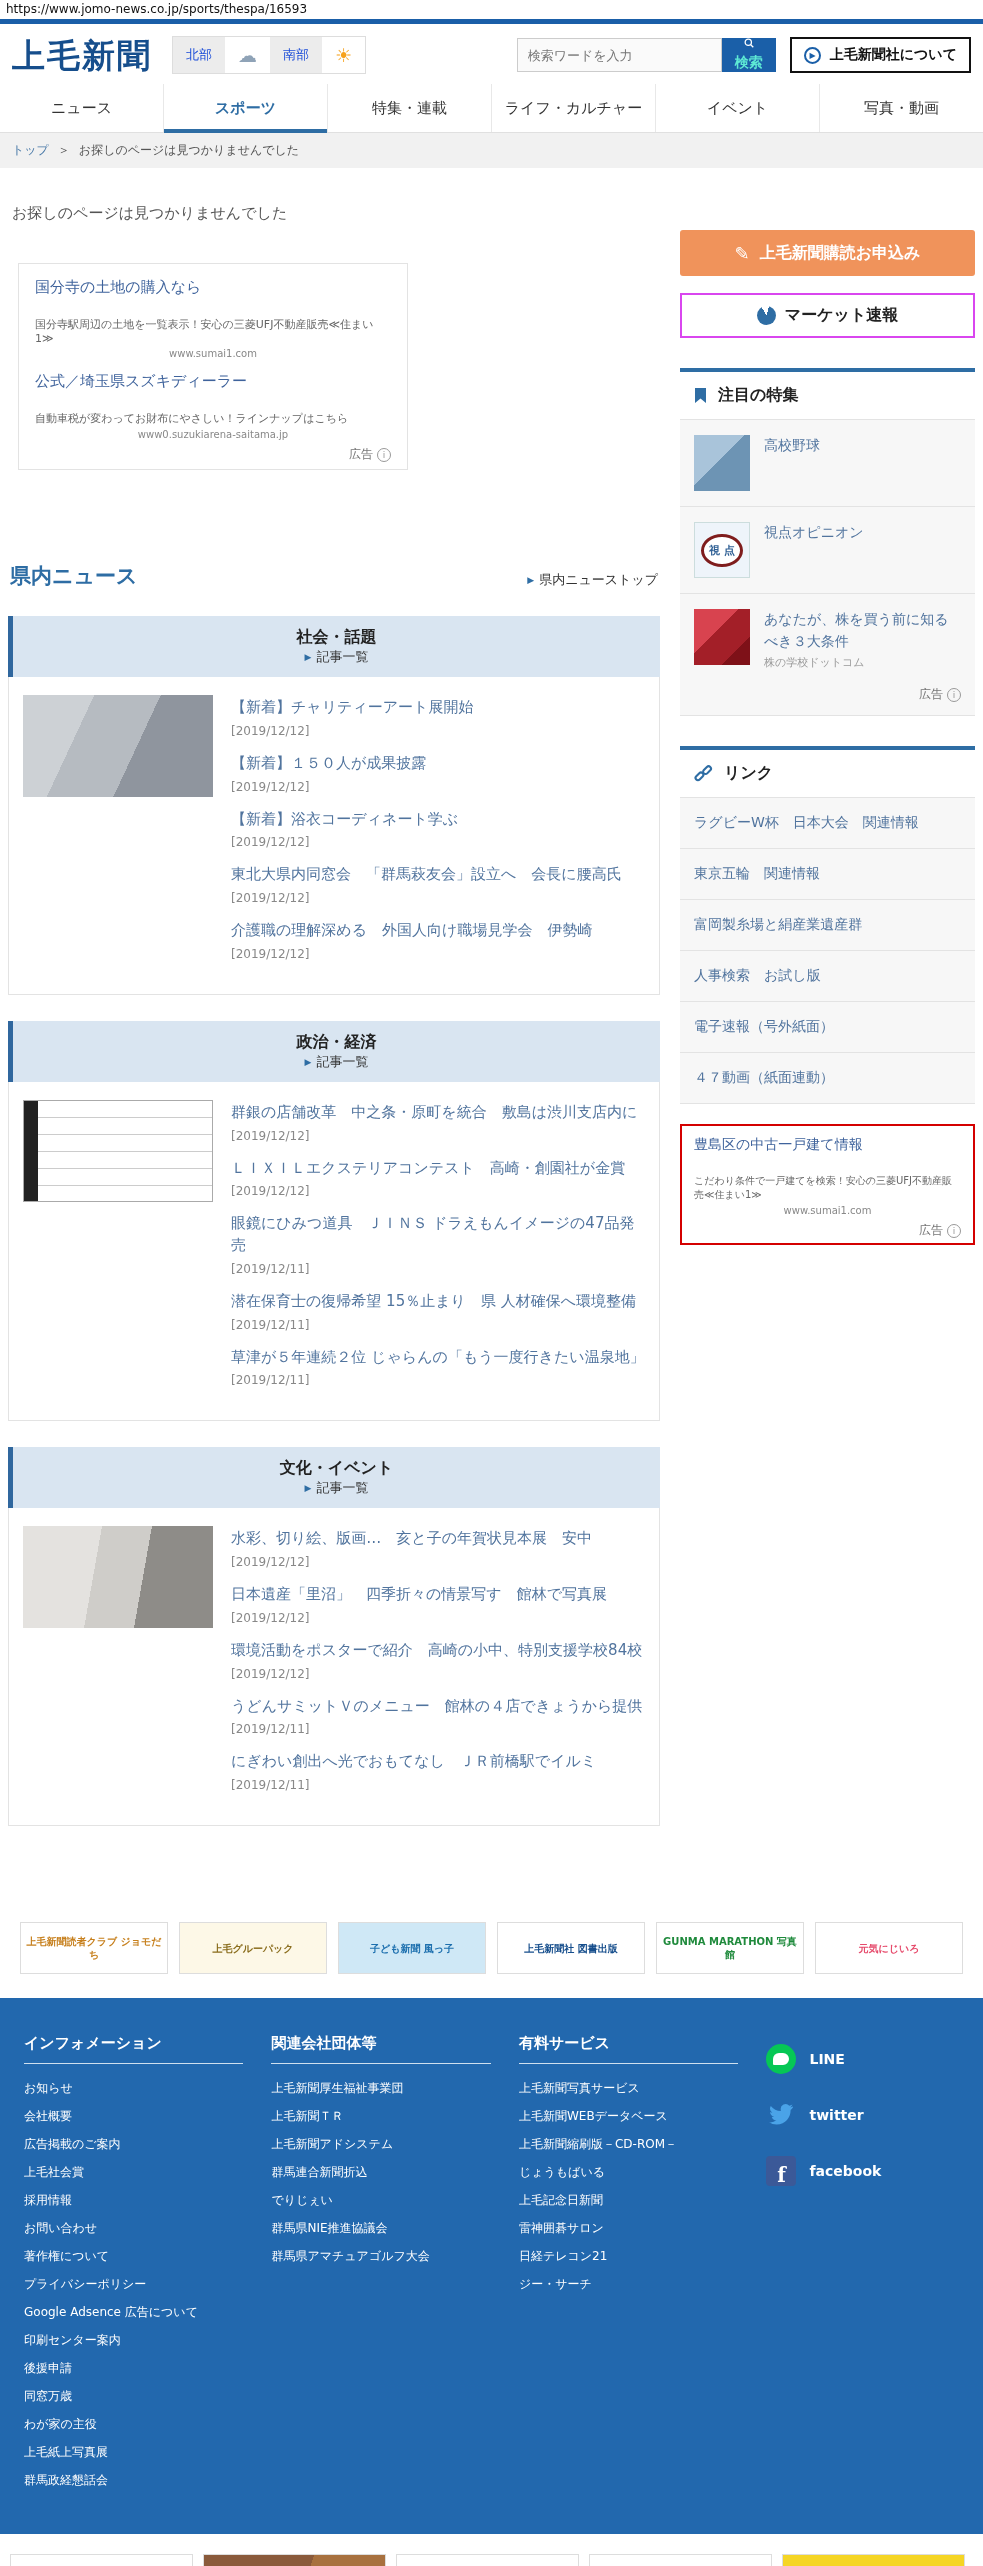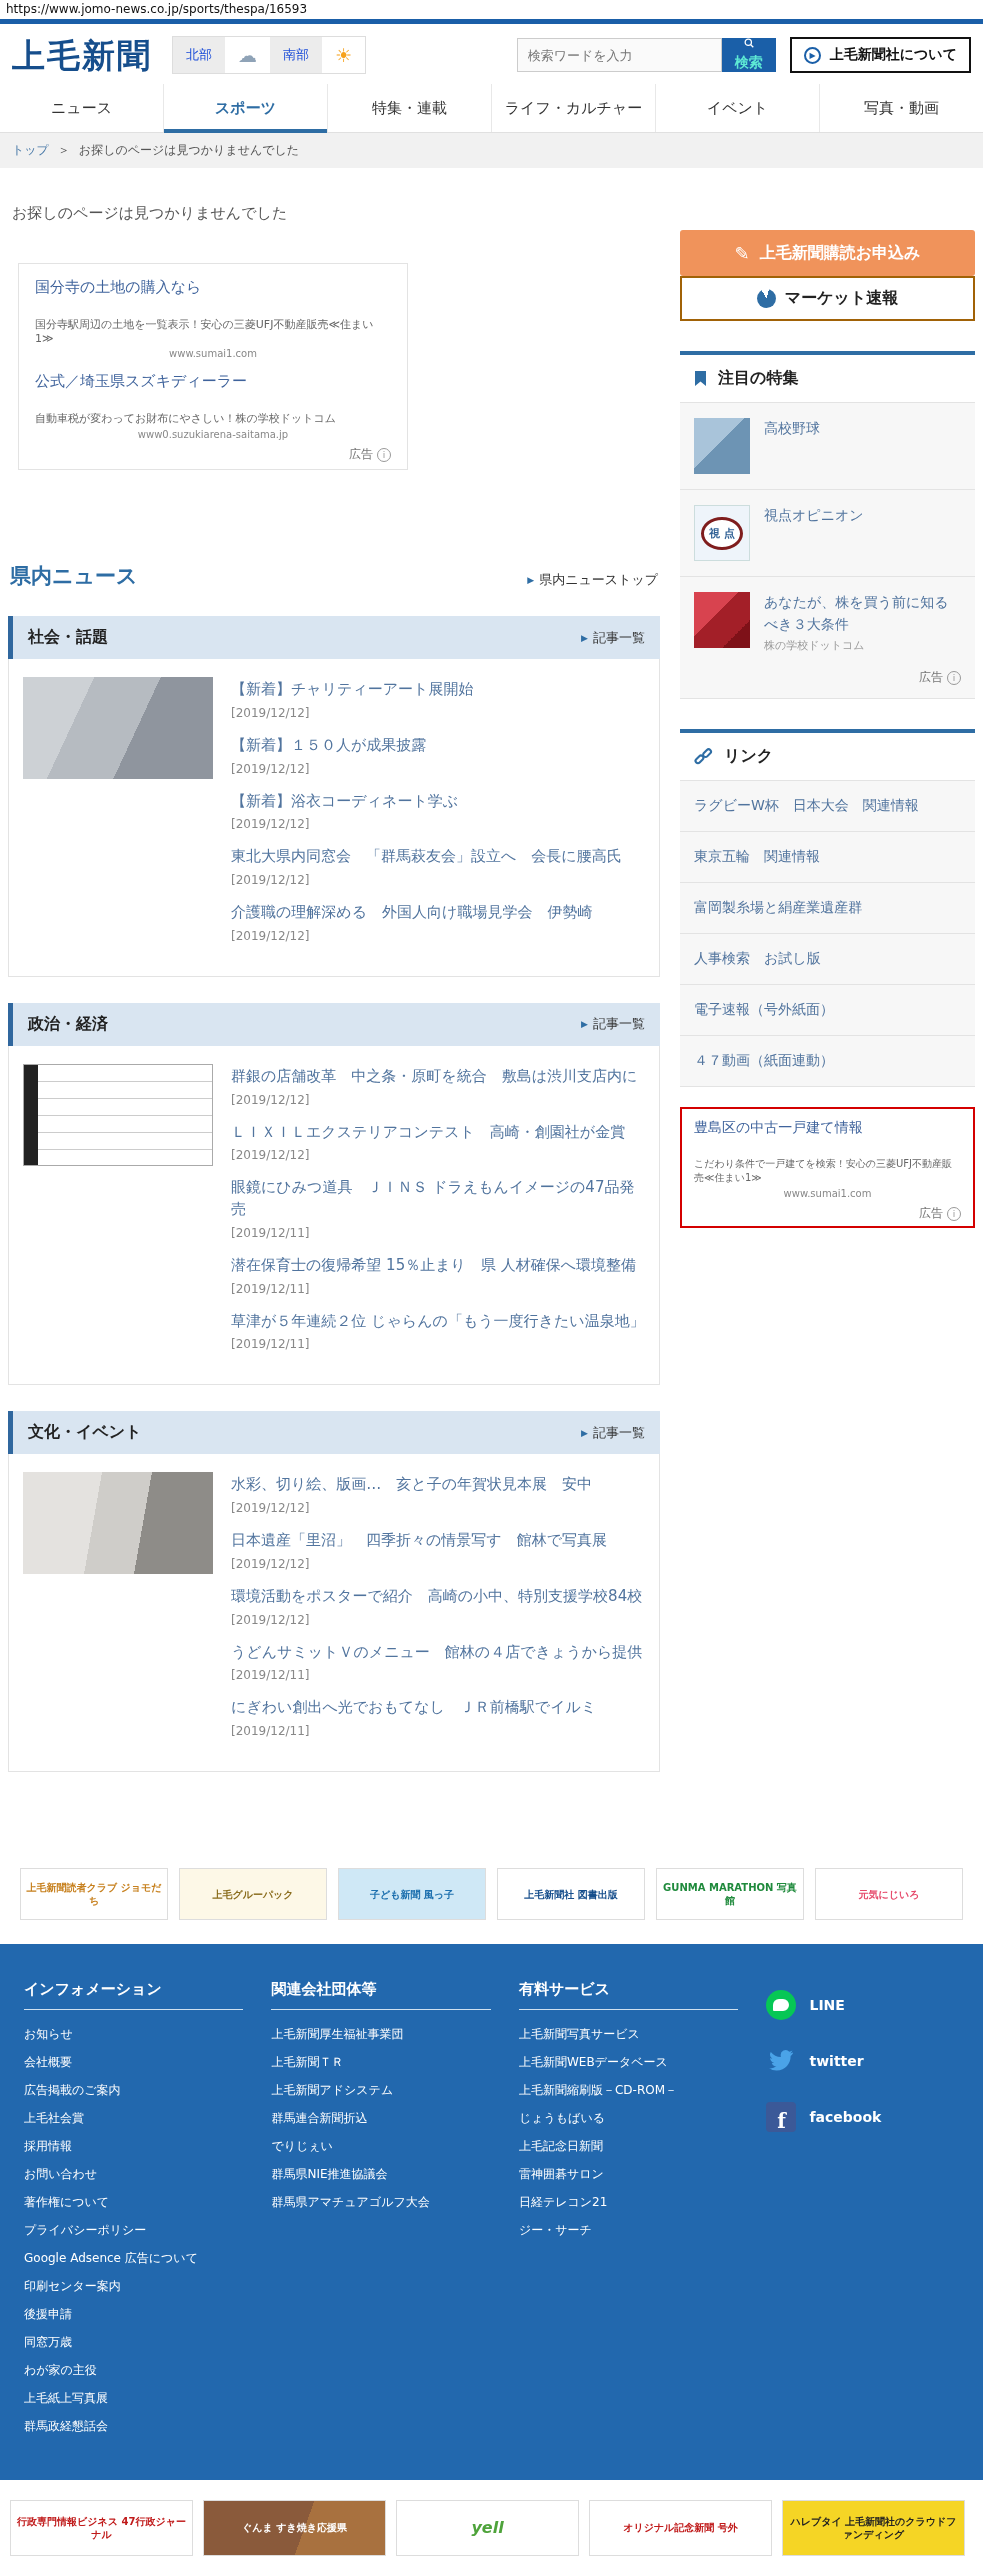--- a/index.html
+++ b/index.html
@@ -51,37 +51,37 @@
   .text-ad + .text-ad { margin-top: 13px; }
   .ad-mark { display: flex; justify-content: flex-end; align-items: center; gap: 4px; color: #777; font-size: 12px; margin-top: 6px; }
   .info-icon { width: 14px; height: 14px; border: 1px solid #999; border-radius: 50%; font-size: 9px; line-height: 12px; text-align: center; color: #999; display: inline-block; }
 
   .local-news-bar { display: flex; align-items: baseline; justify-content: space-between; margin: 92px 2px 16px; }
   .local-news-title { color: #2e6da4; font-size: 21px; font-weight: bold; }
   .right-link { font-size: 13px; color: #333; cursor: pointer; display: flex; align-items: center; gap: 5px; }
   .arr { color: #2e6da4; font-size: 9px; }
 
   .sec { margin-top: 26px; }
-  .sec-header { background: #d9e5f1; border-left: 5px solid #30679e; display: flex; justify-content: space-between; align-items: center; padding: 11px 15px; }
+  .sec-header { background: #d9e5f1; border-left: 5px solid #30679e; display: flex; justify-content: space-between; align-items: center; padding: 11px 32px; flex-direction: column; }
   .sec-title { font-weight: bold; font-size: 16px; color: #222; }
   .sec-body { border: 1px solid #e3e3e3; border-top: none; padding: 18px 14px; display: flex; gap: 18px; }
   .thumb { width: 190px; height: 102px; flex: none; }
   .thumb-gallery1 { background: linear-gradient(115deg, #cdd1d5 0 30%, #b6bbc1 30% 58%, #8f959e 58%); }
   .thumb-gallery2 { background: linear-gradient(100deg, #e4e2df 0 38%, #cfcdc9 38% 62%, #8e8c88 62%); }
   .thumb-table { background: #fff; border: 1px solid #aaa; width: 190px; height: 102px;
     background-image: linear-gradient(90deg, #222 0 14px, transparent 14px),
       repeating-linear-gradient(#fff 0 16px, #ccc 16px 17px); }
   .articles { flex: 1; padding-top: 2px; }
   .article-title { color: #51749e; font-size: 15px; line-height: 1.45; cursor: pointer; }
   .article-date { color: #888; font-size: 12px; margin: 5px 0 15px; }
 
   
   .subscribe-btn { background: #f0935b; color: #fff; border: none; border-radius: 3px; width: 100%; height: 46px; display: flex; align-items: center; justify-content: center; gap: 10px; font-size: 16px; font-weight: bold; cursor: pointer; font-family: inherit; }
   .pencil-glyph { font-size: 18px; }
-  .market-btn { background: #fff; border: 2px solid #a16207; width: 100%; height: 45px; display: flex; align-items: center; justify-content: center; gap: 9px; font-size: 16px; font-weight: bold; cursor: pointer; font-family: inherit; color:#222; }
+  .market-btn { margin-top: 17px; background: #fff; border: 2px solid #d946ef; width: 100%; height: 45px; display: flex; align-items: center; justify-content: center; gap: 9px; font-size: 16px; font-weight: bold; cursor: pointer; font-family: inherit; color:#222; }
   .pie-icon { width: 19px; height: 19px; border-radius: 50%; background: conic-gradient(from -30deg, #fff 0 45deg, #2e6da4 45deg 360deg); }
 
   .side-box { margin-top: 30px; border-top: 4px solid #2e6da4; }
   .side-box-header { padding: 13px 14px; display: flex; align-items: center; gap: 11px; font-weight: bold; font-size: 16px; color: #222; border-bottom: 1px solid #e3e3e3; }
   .side-item { background: #f7f7f7; border-bottom: 1px solid #e3e3e3; display: flex; gap: 14px; padding: 15px 14px; align-items: flex-start; cursor: pointer; }
   .side-thumb { width: 56px; height: 56px; flex: none; }
   .thumb-baseball { background: linear-gradient(135deg, #a9c4da 0 45%, #6d94b4 45%); }
   .thumb-shiten { background: #eef4fa; border: 1px solid #cdd; display: flex; align-items: center; justify-content: center; }
   .shiten-oval { border: 3px solid #7f1d1d; border-radius: 50%; color: #2e5f94; font-size: 11px; font-weight: bold; padding: 6px 5px; background: #fff; white-space: nowrap; }
   .thumb-santa { background: linear-gradient(135deg, #d8434f 0 40%, #a31f28 40% 75%, #7e1118 75%); }
@@ -189,21 +189,21 @@
     <div class="not-found">お探しのページは見つかりませんでした</div>
 
     <div class="text-ad-box">
       <div class="text-ad">
         <div class="ad-title">国分寺の土地の購入なら</div>
         <div class="ad-desc">国分寺駅周辺の土地を一覧表示！安心の三菱UFJ不動産販売≪住まい1≫</div>
         <div class="ad-url">www.sumai1.com</div>
       </div>
       <div class="text-ad">
         <div class="ad-title">公式／埼玉県スズキディーラー</div>
-        <div class="ad-desc">自動車税が変わってお財布にやさしい！株の学校ドットコム</div>
+        <div class="ad-desc">自動車税が変わってお財布にやさしい！ラインナップはこちら</div>
         <div class="ad-url">www0.suzukiarena-saitama.jp</div>
       </div>
       <div class="ad-mark">
         <span>広告</span>
         <span class="info-icon">i</span>
       </div>
     </div>
 
     <div class="local-news-bar">
       <div class="local-news-title">県内ニュース</div>

